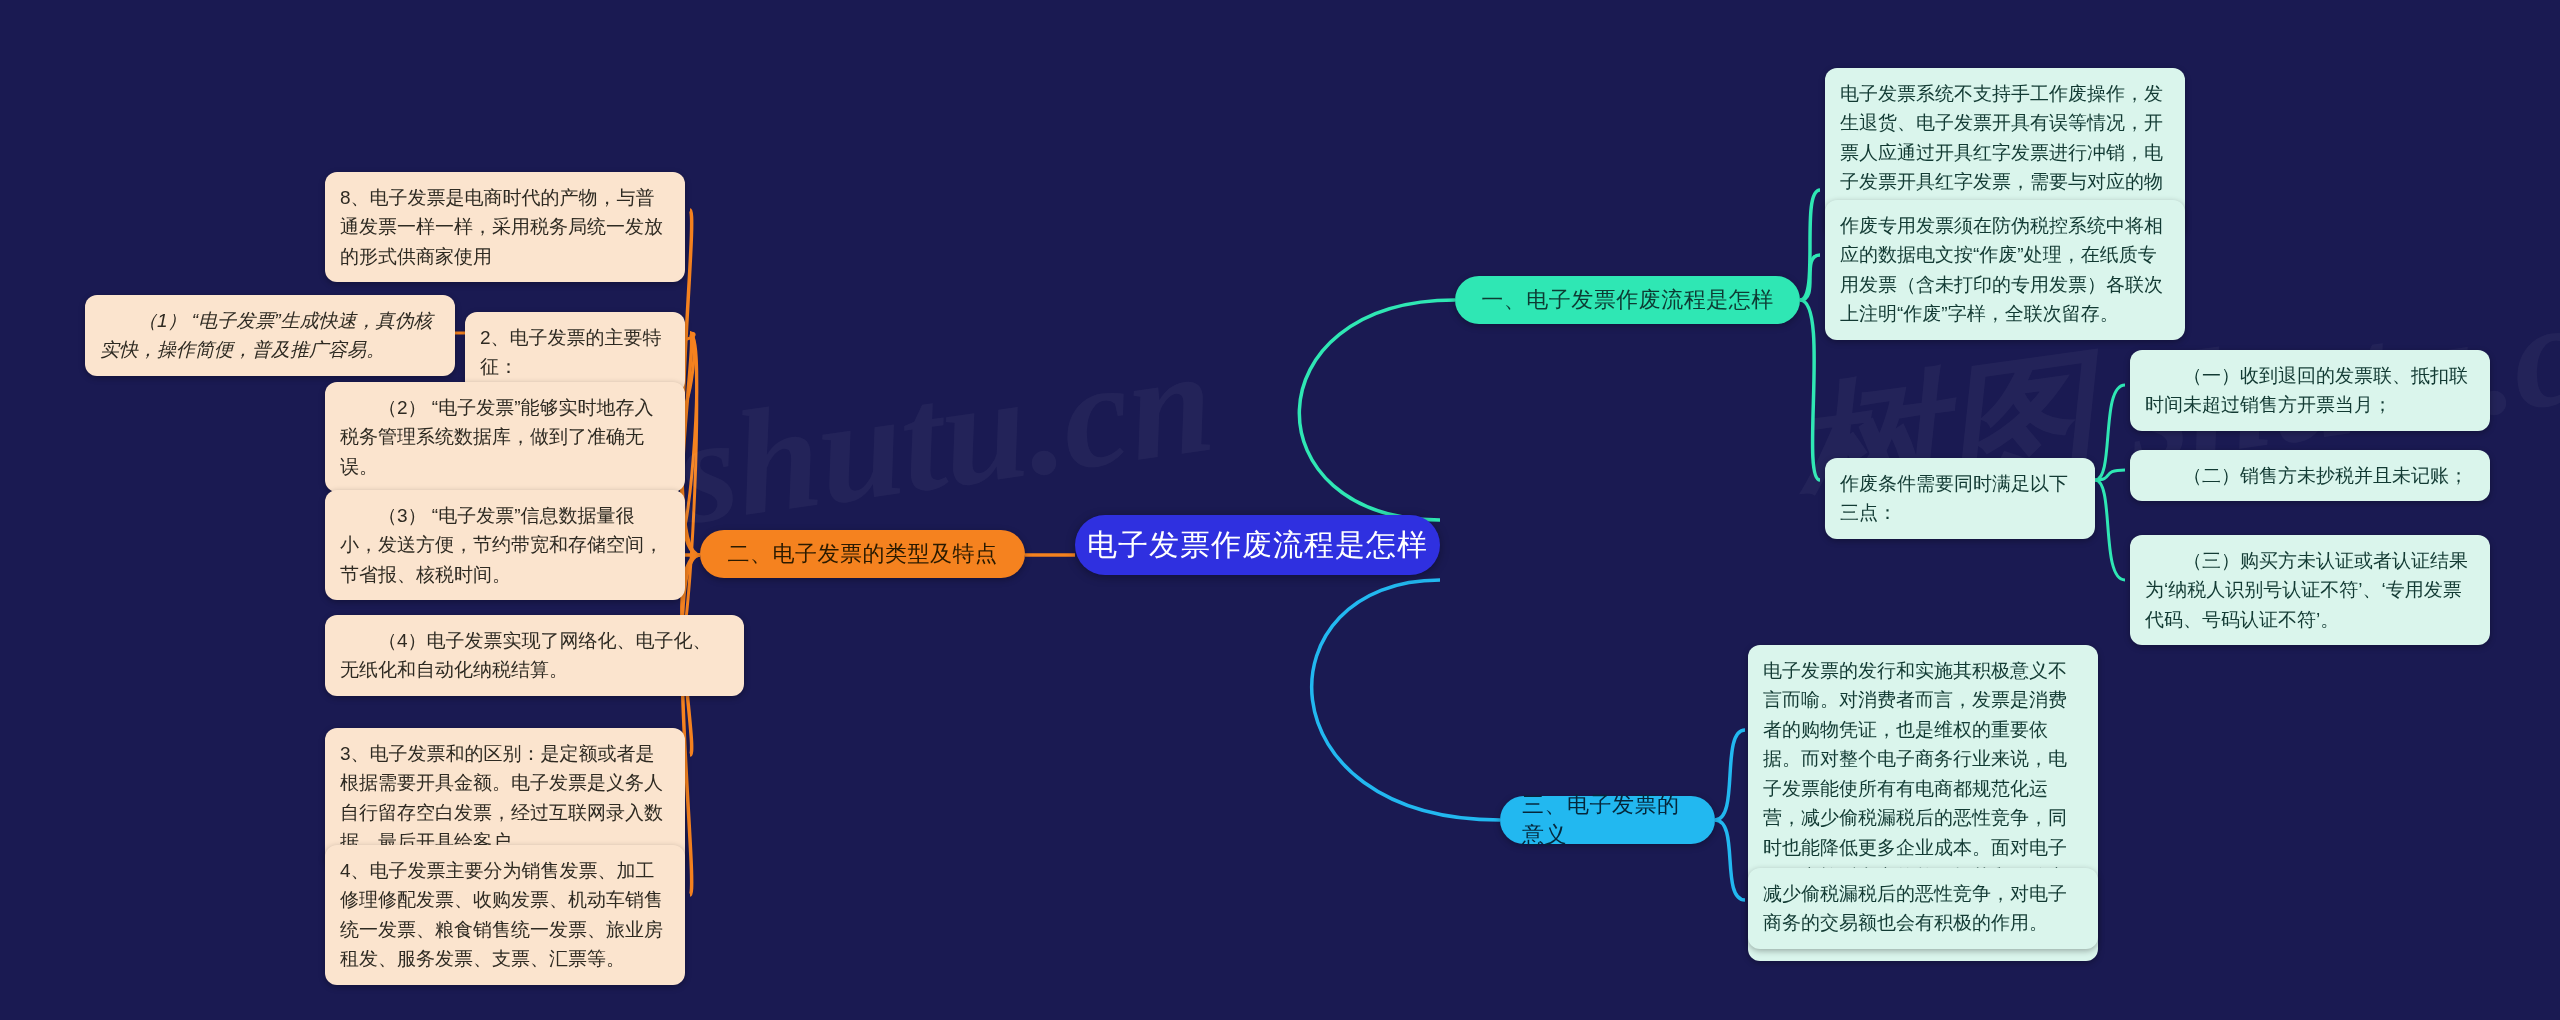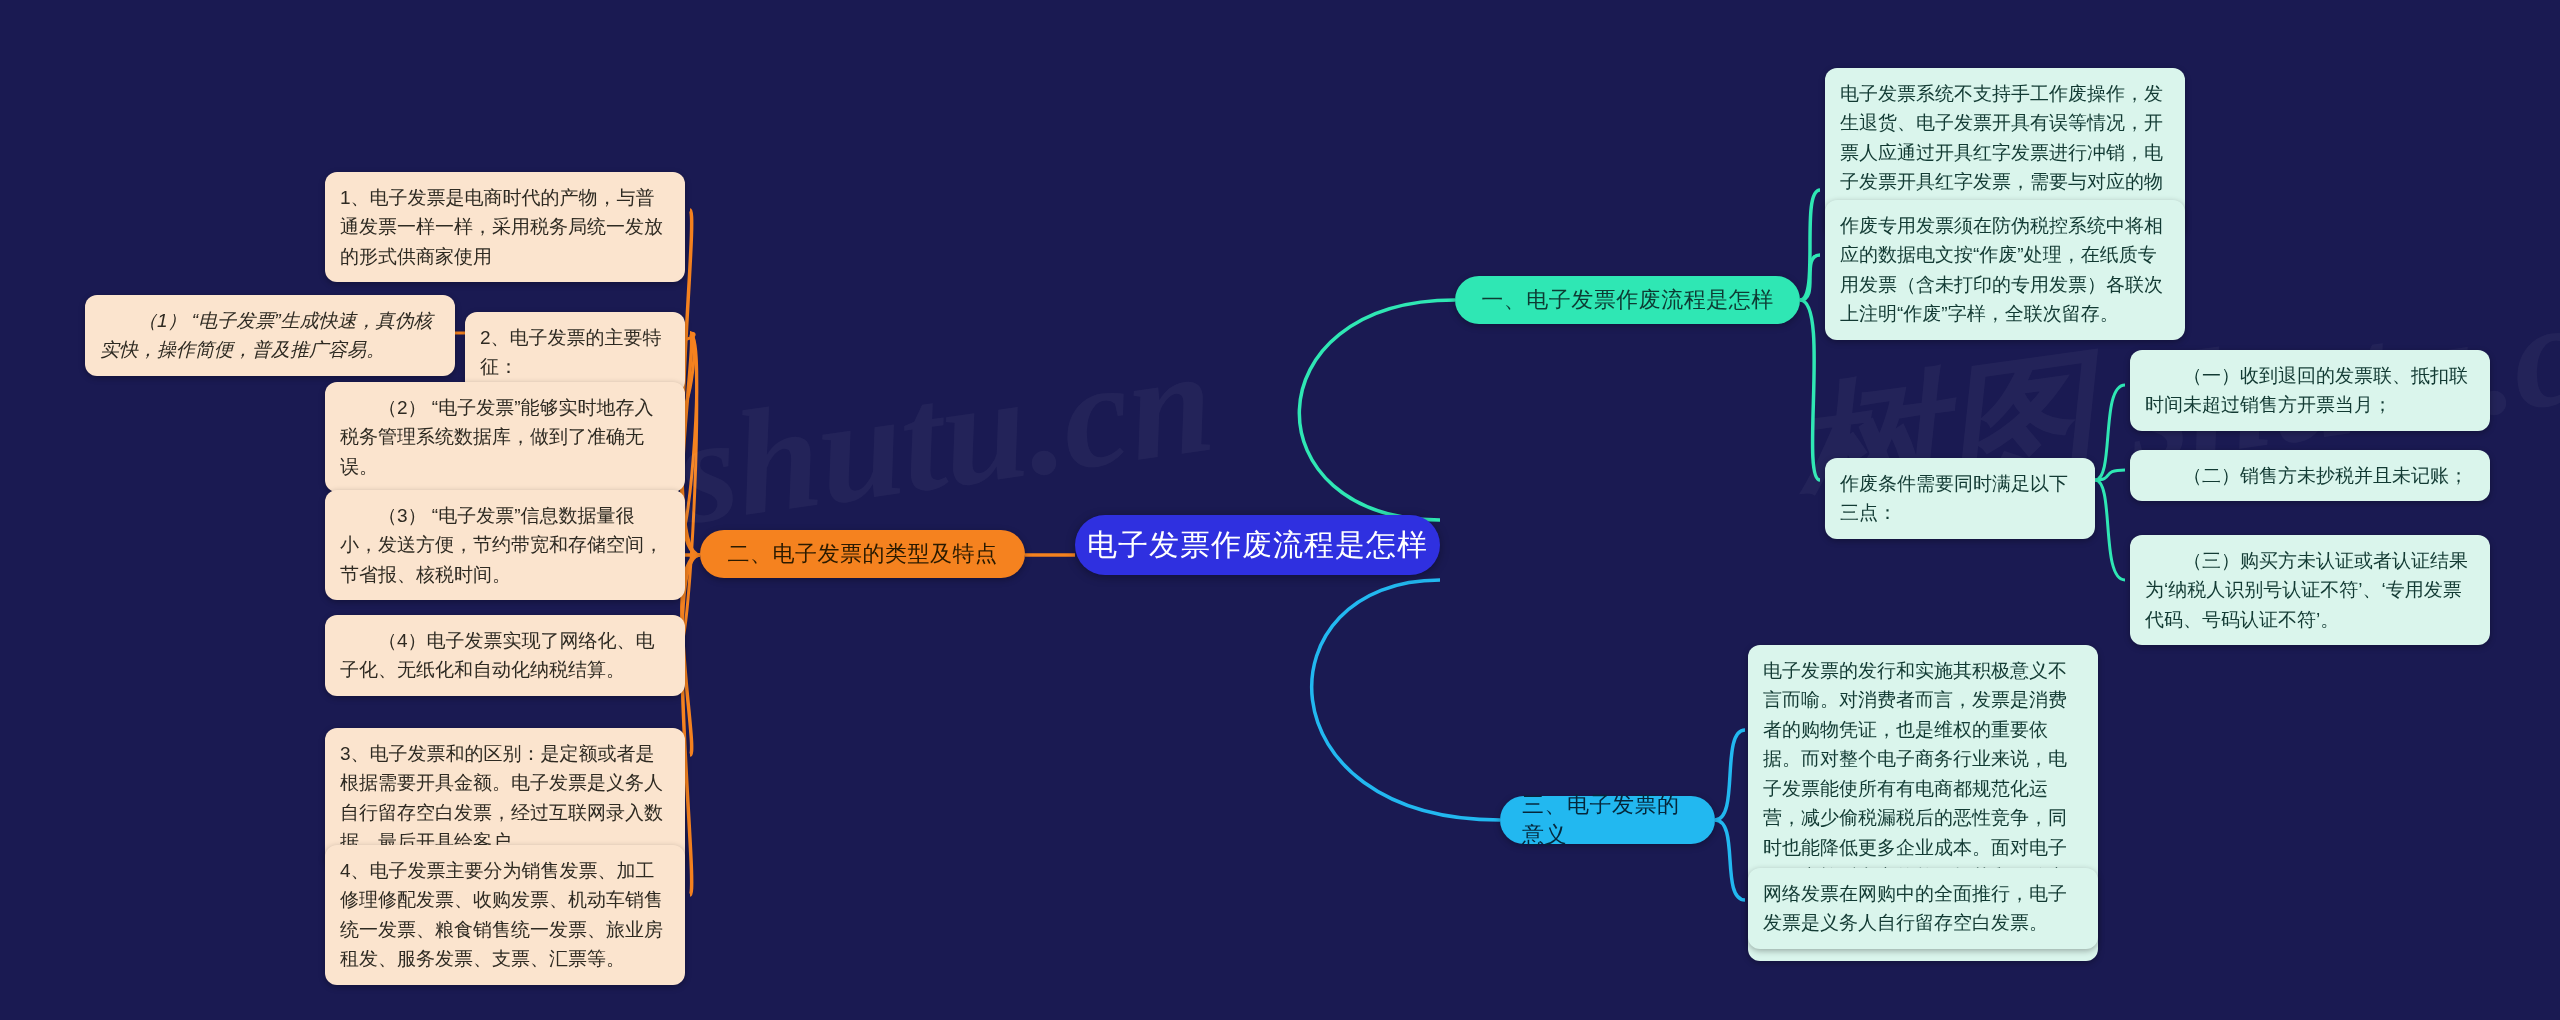--- a/index.html
+++ b/index.html
@@ -95,31 +95,31 @@
     <path d="M1715 820 C 1740 820 1720 900 1745 900" stroke="#22b8f0" stroke-width="3.5" fill="none"></path>
   </svg>
 
   <div class="watermark wm1">树图 shutu.cn</div>
   <div class="watermark wm2">树图 shutu.cn</div>
 
   <div class="node root" style="left:1075px;top:515px;width:365px;height:60px;">电子发票作废流程是怎样</div>
 
   <div class="node pill orange" style="left:700px;top:530px;width:325px;height:48px;">二、电子发票的类型及特点</div>
 
-  <div class="node card cream" style="left:325px;top:172px;width:360px;">1、电子发票是电商时代的产物，与普通发票一样一样，采用税务局统一发放的形式供商家使用</div>
+  <div class="node card cream" style="left:325px;top:172px;width:360px;">8、电子发票是电商时代的产物，与普通发票一样一样，采用税务局统一发放的形式供商家使用</div>
 
   <div class="node card cream" style="left:465px;top:312px;width:220px;">2、电子发票的主要特征：</div>
 
   <div class="node card cream indent" style="left:85px;top:295px;width:370px;font-style:italic;">（1） “电子发票”生成快速，真伪核实快，操作简便，普及推广容易。</div>
 
   <div class="node card cream indent" style="left:325px;top:382px;width:360px;">（2） “电子发票”能够实时地存入税务管理系统数据库，做到了准确无误。</div>
 
   <div class="node card cream indent" style="left:325px;top:490px;width:360px;">（3） “电子发票”信息数据量很小，发送方便，节约带宽和存储空间，节省报、核税时间。</div>
 
-  <div class="node card cream indent" style="left:325px;top:615px;width:360px;">（4）电子发票实现了网络化、电子化、无纸化和自动化纳税结算。</div>
+  <div class="node card cream indent" style="left:325px;top:615px;width:419px;">（4）电子发票实现了网络化、电子化、无纸化和自动化纳税结算。</div>
 
   <div class="node card cream" style="left:325px;top:700px;width:360px;margin-top:28px;">3、电子发票和的区别：是定额或者是根据需要开具金额。电子发票是义务人自行留存空白发票，经过互联网录入数据，最后开具给客户。</div>
 
   <div class="node card cream" style="left:325px;top:845px;width:360px;">4、电子发票主要分为销售发票、加工修理修配发票、收购发票、机动车销售统一发票、粮食销售统一发票、旅业房租发、服务发票、支票、汇票等。</div>
 
   <div class="node pill teal" style="left:1455px;top:276px;width:345px;height:48px;">一、电子发票作废流程是怎样</div>
 
   <div class="node card mint" style="left:1825px;top:68px;width:360px;">电子发票系统不支持手工作废操作，发生退货、电子发票开具有误等情况，开票人应通过开具红字发票进行冲销，电子发票开具红字发票，需要与对应的物流、资金流信息一致。</div>
 
   <div class="node card mint" style="left:1825px;top:200px;width:360px;">作废专用发票须在防伪税控系统中将相应的数据电文按“作废”处理，在纸质专用发票（含未打印的专用发票）各联次上注明“作废”字样，全联次留存。</div>
@@ -129,15 +129,15 @@
   <div class="node card mint indent" style="left:2130px;top:350px;width:360px;">（一）收到退回的发票联、抵扣联时间未超过销售方开票当月；</div>
 
   <div class="node card mint indent" style="left:2130px;top:450px;width:360px;">（二）销售方未抄税并且未记账；</div>
 
   <div class="node card mint indent" style="left:2130px;top:535px;width:360px;">（三）购买方未认证或者认证结果为‘纳税人识别号认证不符’、‘专用发票代码、号码认证不符’。</div>
 
   <div class="node pill cyan" style="left:1500px;top:796px;width:215px;height:48px;">三、电子发票的意义</div>
 
   <div class="node card mint" style="left:1748px;top:645px;width:350px;">电子发票的发行和实施其积极意义不言而喻。对消费者而言，发票是消费者的购物凭证，也是维权的重要依据。而对整个电子商务行业来说，电子发票能使所有有电商都规范化运营，减少偷税漏税后的恶性竞争，同时也能降低更多企业成本。面对电子发票实施后电商的趋于规范和网购商品价格的可能提升，需要一定的智慧来平衡。</div>
 
-  <div class="node card mint" style="left:1748px;top:868px;width:350px;">网络发票在网购中的全面推行，电子发票是义务人自行留存空白发票。</div>
+  <div class="node card mint" style="left:1748px;top:868px;width:350px;">减少偷税漏税后的恶性竞争，对电子商务的交易额也会有积极的作用。</div>
 
 </div>
 
 </body></html>

